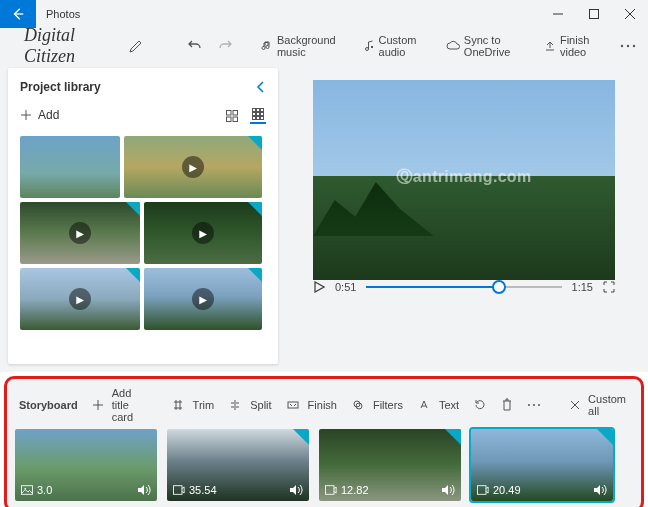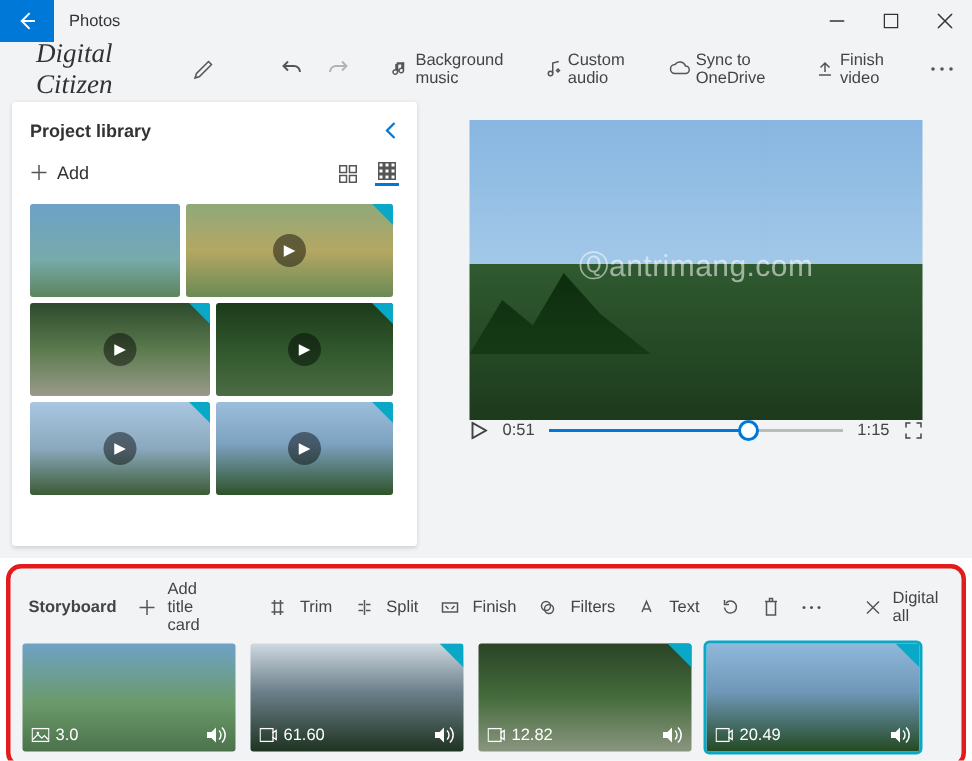--- a/index.html
+++ b/index.html
@@ -52,21 +52,21 @@
 .sb-ic { width: 14px; height: 14px; display: flex; align-items: center; justify-content: center; }
 .sb-spacer { flex: 1; }
 .clips { display: flex; gap: 10px; }
 .clip { width: 142px; height: 72px; border-radius: 2px; position: relative; overflow: hidden; padding-left: 27px; }
 .clip.selected { outline: 2px solid #0aa8c7; }
 .clip .c-bottom { position: absolute; left: 0; right: 0; bottom: 0; height: 22px; display: flex; align-items: center; padding: 0 6px; color: #fff; font-size: 11px; gap: 4px; }
 .clip .c-bottom .dur { flex: 1; }
 .clip .c-corner { position: absolute; top: 0; right: 0; width: 0; height: 0; border-left: 16px solid transparent; border-top: 16px solid #0aa8c7; }
 .clip .c-badge { width: 12px; height: 10px; display: inline-flex; }
 
-.watermark { position: absolute; left: 50%; top: 50%; transform: translate(-50%,-60%); font-size: 20px; color: rgba(255,255,255,0.55); font-weight: 400; pointer-events: none; letter-spacing: .3px; }
+.watermark { position: absolute; left: 50%; top: 50%; transform: translate(-50%,-60%); font-size: 16px; color: rgba(255,255,255,0.55); font-weight: 700; pointer-events: none; letter-spacing: .3px; }
 
 svg { display: block; }
 </style>
 </head>
 <body>
 
 <div class="titlebar">
   <div class="back-btn">
     <svg width="14" height="14" viewBox="0 0 16 16">
         <path d="M10 2 4 8l6 6" stroke="#fff" stroke-width="1.5" fill="none"></path>
@@ -322,21 +322,21 @@
           <circle cx="12" cy="2" r="1" fill="#555"></circle>
         </svg>
     </div>
     <div class="sb-spacer"></div>
     <div class="sb-item">
       <span class="sb-ic">
           <svg width="10" height="10" viewBox="0 0 10 10">
             <path d="M1 1l8 8M9 1l-8 8" stroke="#555"></path>
           </svg>
         </span>
-      <span>Digital all</span>
+      <span>Custom all</span>
     </div>
   </div>
 
   <div class="clips">
     <div class="clip" style="background:linear-gradient(#6fa2c7,#6a9a6a 55%,#4c724c);">
       <div class="c-bottom">
         <svg class="c-badge" width="14" height="11" viewBox="0 0 14 11">
             <rect x=".5" y=".5" width="13" height="10" stroke="#fff" fill="none"></rect>
             <circle cx="5" cy="4" r="1" fill="#fff"></circle>
             <path d="M1 9l4-4 3 3 2-2 3 3" stroke="#fff" fill="none"></path>
@@ -348,21 +348,21 @@
           </svg>
       </div>
     </div>
     <div class="clip" style="background:linear-gradient(#cfd9e0,#6b7f8a 45%,#1e3320);">
       <div class="c-corner"></div>
       <div class="c-bottom">
         <svg class="c-badge" width="14" height="11" viewBox="0 0 14 11">
             <rect x=".5" y=".5" width="10" height="10" stroke="#fff" fill="none"></rect>
             <path d="M10 4l3-2v7l-3-2" stroke="#fff" fill="none"></path>
           </svg>
-        <span class="dur">61.60</span>
+        <span class="dur">35.54</span>
         <svg width="14" height="12" viewBox="0 0 14 12">
             <path d="M1 4v4h3l3 3V1L4 4H1z" fill="#fff"></path>
             <path d="M9 3a4 4 0 0 1 0 6M11 1a7 7 0 0 1 0 10" stroke="#fff" fill="none"></path>
           </svg>
       </div>
     </div>
     <div class="clip" style="background:linear-gradient(#2a4426,#456b3c 50%,#8a9680);">
       <div class="c-corner"></div>
       <div class="c-bottom">
         <svg class="c-badge" width="14" height="11" viewBox="0 0 14 11">

